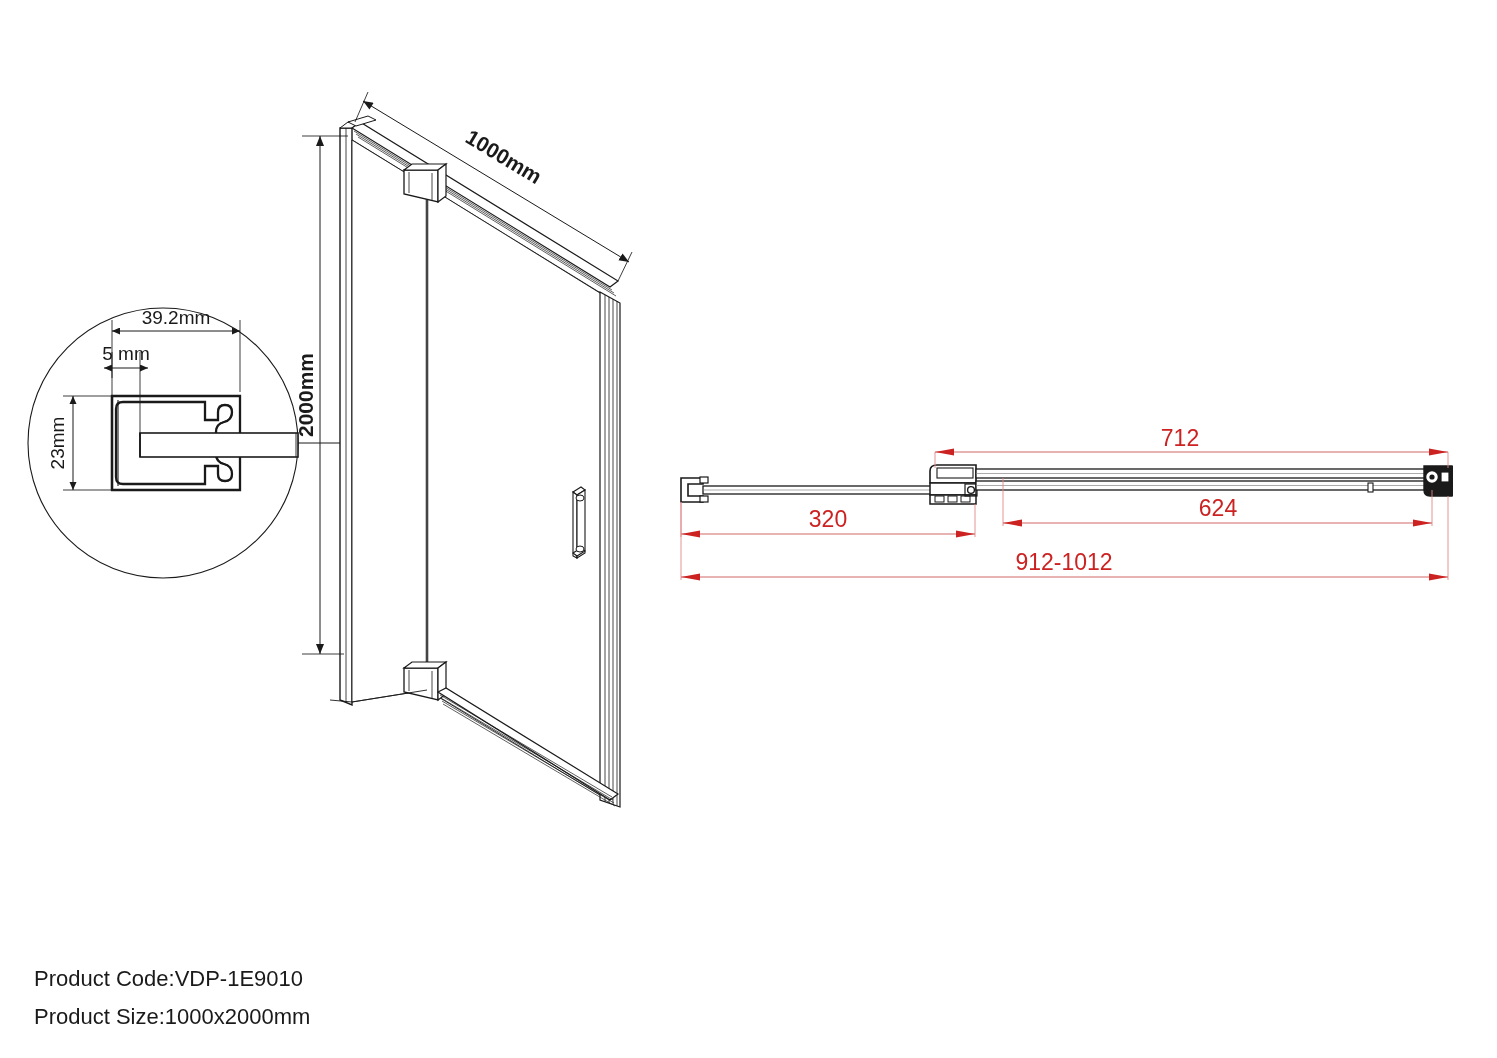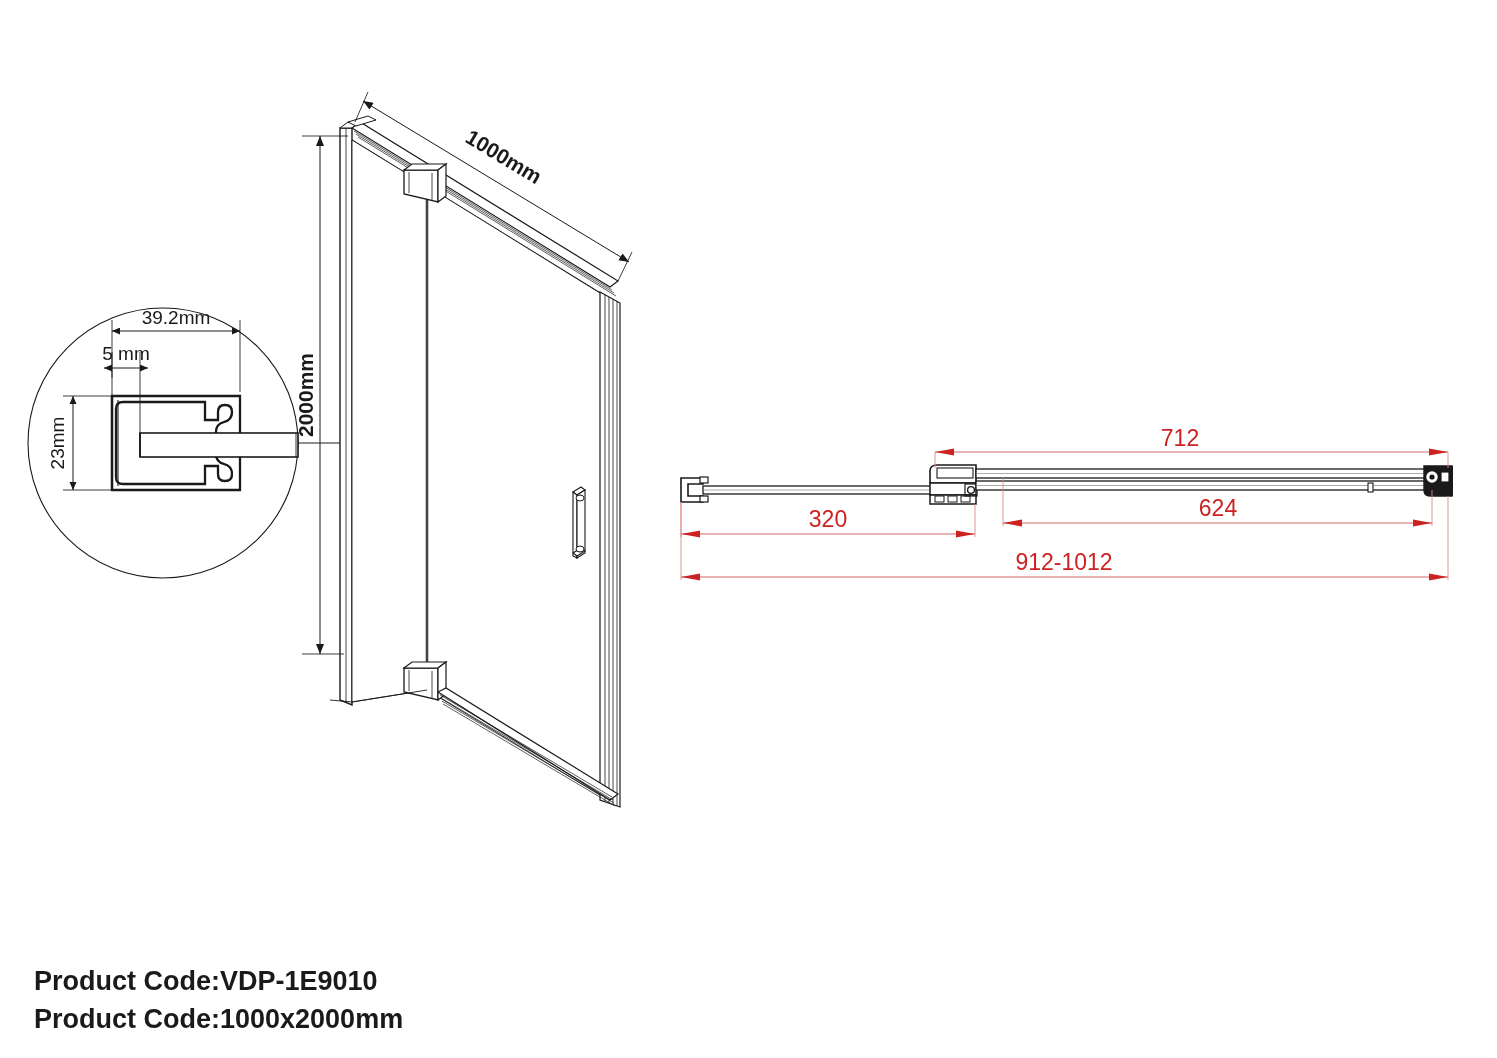--- a/index.html
+++ b/index.html
@@ -23,22 +23,22 @@
   }
   #drawing {
     position: absolute;
     left: 0;
     top: 0;
   }
   .prod-text {
     position: absolute;
     left: 34px;
     font-family: "Liberation Sans", sans-serif;
-    font-size: 27px;
-    font-weight: 700;
+    font-size: 22px;
+    font-weight: 400;
     color: #1a1a1a;
     letter-spacing: 0px;
     white-space: nowrap;
   }
   #prod-code { top: 966px; }
   #prod-size { top: 1004px; }
   text { font-family: "Liberation Sans", sans-serif; }
 </style>
 </head>
 <body>
@@ -271,15 +271,15 @@
         <line x1="681" y1="502" x2="681" y2="580" stroke="#e08888" stroke-width="0.9"></line>
         <line x1="1448" y1="496" x2="1448" y2="580" stroke="#e08888" stroke-width="0.9"></line>
         <line x1="681" y1="577" x2="1448" y2="577" stroke="#cc5555" stroke-width="0.9" marker-start="url(#arrRedR)" marker-end="url(#arrRed)"></line>
         <text x="1064" y="570" font-size="23" fill="#cc2222" text-anchor="middle">912-1012</text>
       </g>
     </g>
   </svg>
 
   <div class="prod-text" id="prod-code">Product Code:VDP-1E9010</div>
 
-  <div class="prod-text" id="prod-size">Product Code:1000x2000mm</div>
+  <div class="prod-text" id="prod-size">Product Size:1000x2000mm</div>
 
 </div>
 
 </body></html>

